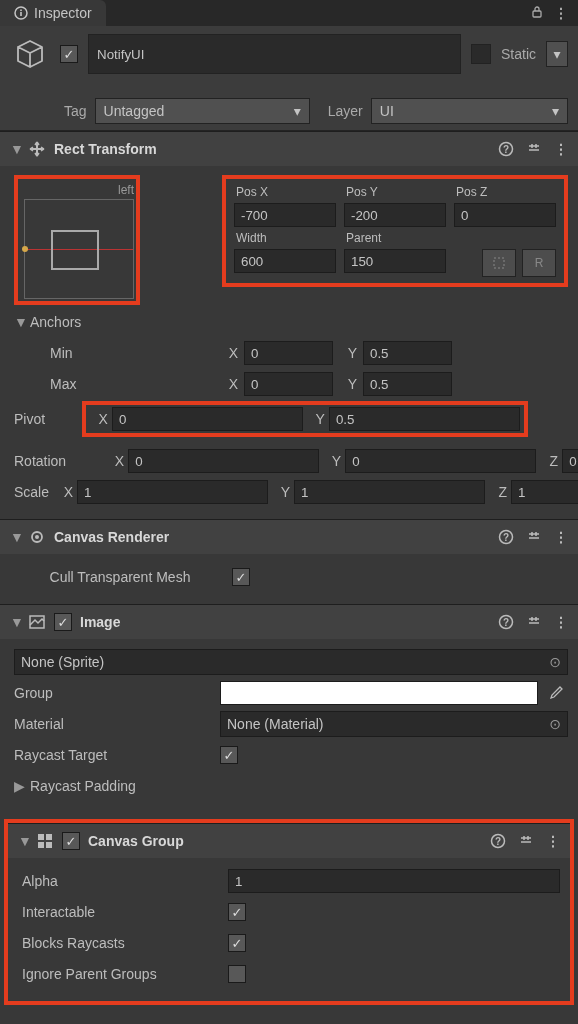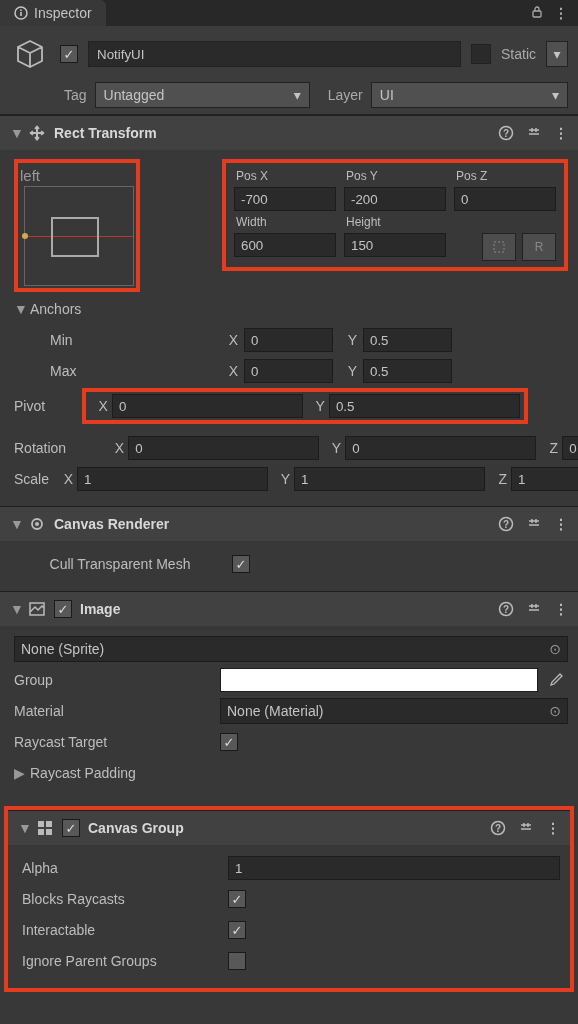--- a/index.html
+++ b/index.html
@@ -5,24 +5,24 @@
 * { box-sizing: border-box; margin: 0; padding: 0; font-family: "Segoe UI", Arial, sans-serif; }
 body { background: #383838; color: #c4c4c4; font-size: 14px; width: 578px; height: 1024px; overflow: hidden; }
 
 .tab-bar { display: flex; align-items: center; height: 26px; background: #282828; }
 .tab { display: flex; align-items: center; gap: 6px; padding: 0 14px; height: 26px; background: #383838; border-top-right-radius: 6px; justify-content: flex-end; }
 .tab-bar-right { margin-left: auto; display: flex; gap: 10px; padding-right: 10px; }
 
 .header-block { padding: 8px 10px 6px 10px; background: #3c3c3c; border-bottom: 1px solid #232323; }
 .header-row1 { display: flex; align-items: center; gap: 10px; }
 .cube-icon { width: 40px; height: 40px; display:flex; align-items:center; justify-content:center; }
-.name-field { flex: 1; background: #2a2a2a; border: 1px solid #222; padding: 4px 8px; color: #c4c4c4; height: 26px; }
+.name-field { flex: 1; background: #2a2a2a; border: 1px solid #222; padding: 4px 8px; color: #c4c4c4; height: 40px; }
 .static-box { width: 20px; height: 20px; border: 1px solid #222; background: #2a2a2a; }
 .dropdown-tiny { width: 22px; height: 26px; background: #505050; border:1px solid #222; display:flex; align-items:center; justify-content:center;}
-.header-row2 { display: flex; align-items: center; gap: 8px; margin-top: 8px; padding-left: 54px;}
+.header-row2 { display: flex; align-items: center; gap: 8px; margin-top: 24px; padding-left: 54px;}
 .dd { background: #505050; border: 1px solid #222; height: 26px; display: flex; align-items: center; padding: 0 8px; flex:1; position:relative;}
 .dd .caret { margin-left: auto; }
 .label-sm { color: #aaa; }
 
 .component { border-top: 1px solid #1e1e1e; }
 .comp-header { display: flex; align-items: center; gap: 8px; padding: 4px 10px; background: #414141; height: 34px;}
 .comp-header .title { font-weight: 700; color: #d8d8d8; }
 .comp-header .icons-right { margin-left: auto; display: flex; gap: 12px; align-items:center;}
 .foldout { width: 10px; color:#999; }
 .checkbox { width: 18px; height: 18px; border: 1px solid #1a1a1a; background: #585858; display:flex; align-items:center; justify-content:center; font-size:13px; color:#ddd;}
@@ -39,21 +39,21 @@
 .colorfield { flex:1; height:24px; background: #ffffff; border:1px solid #1c1c1c;}
 .picker-btn { width:24px; height:24px; display:flex; align-items:center; justify-content:center; color:#bbb;}
 .objectfield { flex:1; height:26px; background:#2a2a2a; border:1px solid #1c1c1c; display:flex; align-items:center; padding:0 6px;}
 .objectfield .target { margin-left:auto; color:#999;}
 
 .redbox { border: 4px solid #e43c1e; }
 .anchor-widget { width: 110px; height: 100px; border: 1px solid #666; position: relative; margin-left: 4px;}
 .anchor-widget .inner { position:absolute; left:26px; top:30px; width:48px; height:40px; border:2px solid #aaa;}
 .anchor-widget .rule-h { position:absolute; left:0; right:0; top:50%; border-top:1px solid #b33;}
 .anchor-widget .dot { position:absolute; left:-3px; top:50%; width:6px; height:6px; background:#d6a84a; border-radius:50%; transform:translateY(-50%);}
-.anchor-label-top { text-align:left; font-size:15px; color:#999; padding:2px 0;}
+.anchor-label-top { text-align:right; font-size:12px; color:#999; padding:2px 0;}
 
 .rect-grid { flex:1; display:grid; grid-template-columns: 1fr 1fr 1fr; column-gap: 8px; row-gap: 4px; padding: 6px 8px;}
 .rect-grid .glabel { color:#bdbdbd; font-size:12px; padding-left:2px;}
 .rect-grid .btns { display:flex; gap:6px; justify-content:flex-end;}
 
 .xyz { display:flex; flex:1; gap:4px; align-items:center;}
 .xyz .field { flex:1; }
 
 svg { display:block; }
 </style>
@@ -154,21 +154,21 @@
       <div style="width:70px;"></div>
       <div class="redbox" style="flex:1;">
         <div class="rect-grid">
           <span class="glabel">Pos X</span>
           <span class="glabel">Pos Y</span>
           <span class="glabel">Pos Z</span>
           <input class="field" value="-700" style="">
           <input class="field" value="-200" style="">
           <input class="field" value="0" style="">
           <span class="glabel">Width</span>
-          <span class="glabel">Height</span>
+          <span class="glabel">Parent</span>
           <span></span>
           <input class="field" value="600" style="">
           <input class="field" value="150" style="">
           <div class="btns">
             <div class="mini-btn">
                 <svg width="14" height="14">
                   <rect x="2" y="2" width="10" height="10" fill="none" stroke="#888" stroke-dasharray="2 2"></rect>
                 </svg>
               </div>
             <div class="mini-btn">
@@ -355,26 +355,26 @@
           </span>
       <span style="color:#bbb;font-weight:bold;">⋮</span>
     </div>
   </div>
   <div class="body">
     <div class="row">
       <span class="lbl">Alpha</span>
       <input class="field full" value="1" style="">
     </div>
     <div class="row">
+      <span class="lbl">Interactable</span>
+      <div class="checkbox checked"></div>
+    </div>
+    <div class="row">
       <span class="lbl">Blocks Raycasts</span>
       <div class="checkbox checked"></div>
     </div>
     <div class="row">
-      <span class="lbl">Interactable</span>
-      <div class="checkbox checked"></div>
-    </div>
-    <div class="row">
       <span class="lbl">Ignore Parent Groups</span>
       <div class="checkbox"></div>
     </div>
   </div>
 </div>
 </div>
 
 </body></html>

